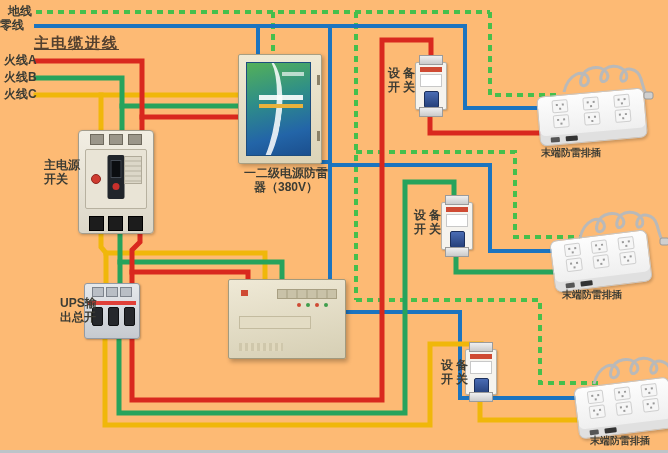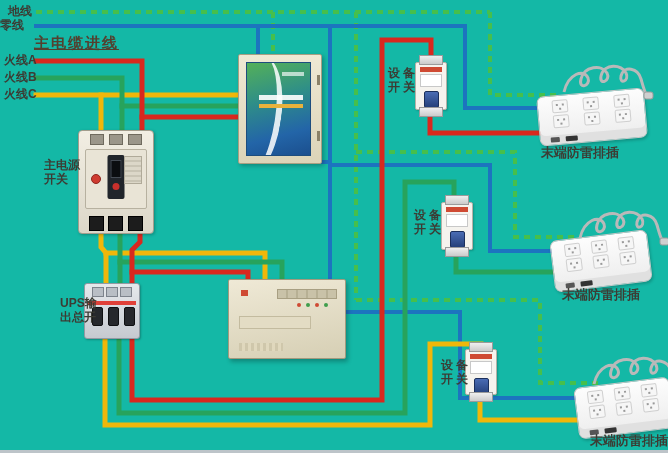--- a/index.html
+++ b/index.html
@@ -1,23 +1,23 @@
 <!DOCTYPE html>
 <html><head>
 <meta charset="utf-8">
 <style>
   html,body{margin:0;padding:0;background:#ffffff;}
-  #canvas{position:relative;width:668px;height:453px;background:#14b8a6;overflow:hidden;
+  #canvas{position:relative;width:668px;height:453px;background:#fdba74;overflow:hidden;
           font-family:"Liberation Sans","DejaVu Sans",sans-serif;}
   svg{position:absolute;left:0;top:0;}
   #wires{z-index:1;}
   #cords{z-index:3;pointer-events:none;}
   .dev{position:absolute;z-index:2;}
   .lab{position:absolute;z-index:4;color:#3c3c34;font-weight:bold;font-size:12px;line-height:14px;white-space:nowrap;}
-  .lab.small{font-size:13px;}
+  .lab.small{font-size:10px;}
   .lab.center{text-align:center;white-space:normal;}
   .lab.spread{letter-spacing:3px;}
   .maincable{font-size:15px;color:#53402f;letter-spacing:2px;}
 
   
   .mccb{left:78px;top:130px;width:74px;height:102px;background:linear-gradient(#f2eee3,#dcd7c8);
         border:1px solid #a39d8d;border-radius:4px;box-shadow:1px 1px 3px rgba(0,0,0,.25);}
   .mccb .tt{display:flex;justify-content:space-around;padding:3px 9px 0;}
   .mccb .tt i{width:12px;height:9px;background:#9b968a;border:1px solid #6f6a5e;}
   .mccb .face{position:relative;height:58px;margin:4px 6px 0;background:#e9e4d6;border:1px solid #b7b1a0;border-radius:2px;}
@@ -282,20 +282,24 @@
   <div class="lab" style="left:44px;top:158px;">
     <div>主电源</div>
     <div>开关</div>
   </div>
 
   <div class="lab" style="left:60px;top:296px;">
     <div>UPS输</div>
     <div>出总开</div>
   </div>
 
+  <div class="lab center" style="left:226px;top:166px;width:120px;">
+    <div>一二级电源防雷</div>
+    <div>器（380V）</div>
+  </div>
 
 
   <div class="lab spread" style="left:388px;top:66px;">
     <div>设备</div>
     <div>开关</div>
   </div>
   <div class="lab spread" style="left:414px;top:208px;">
     <div>设备</div>
     <div>开关</div>
   </div>

